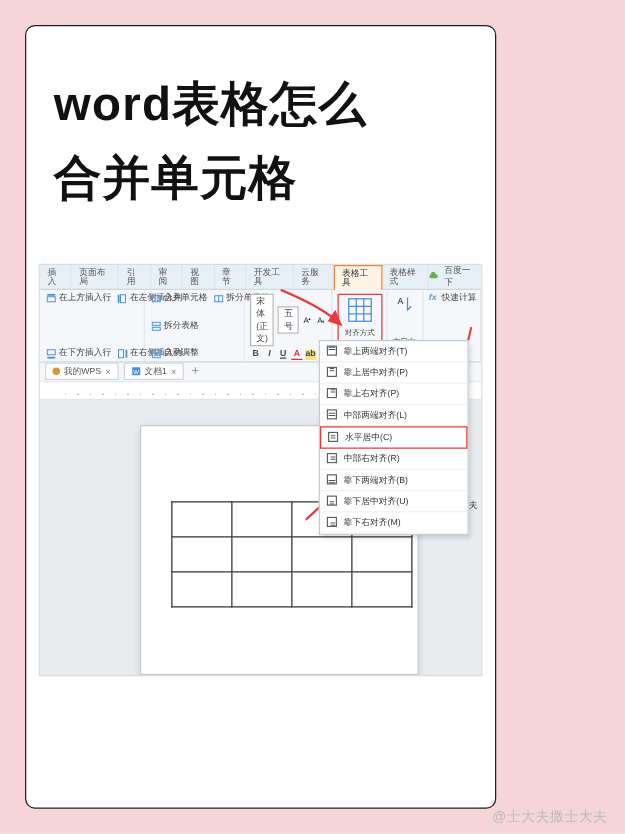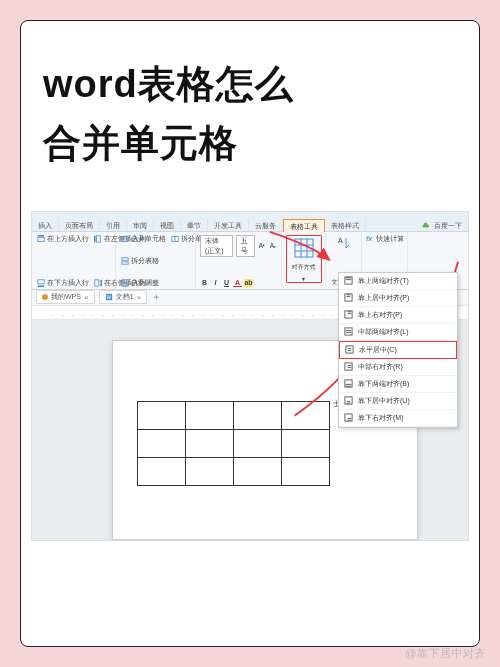--- a/index.html
+++ b/index.html
@@ -11,21 +11,21 @@
     box-sizing: border-box;
     position: relative;
     overflow: hidden;
   }
   *, *::before, *::after { box-sizing: inherit; }
 
   .card {
     position: absolute;
     left: 20px;
     top: 20px;
-    width: 460px;
+    width: 377px;
     height: 627px;
     background: #ffffff;
     border: 1.5px solid #222;
     border-radius: 8px;
     overflow: hidden;
   }
 
   .title-block {
     padding: 34px 22px 10px 22px;
   }
@@ -538,13 +538,13 @@
       <path d="M240 20 C 270 30, 290 40, 300 48" stroke="#e83a3a" stroke-width="2" fill="none" marker-end="url(#arr)"></path>
 
       <path d="M430 50 C 420 90, 400 110, 365 125" stroke="#e83a3a" stroke-width="2" fill="none" marker-end="url(#arr)"></path>
 
       <path d="M265 205 C 300 180, 320 160, 330 140" stroke="#e83a3a" stroke-width="2" fill="none" marker-end="url(#arr)"></path>
     </svg>
 
   </div>
 </div>
 
-<div class="watermark">@靠下居中对齐</div>
+<div class="watermark">@士大夫撒士大夫</div>
 
 </body></html>

